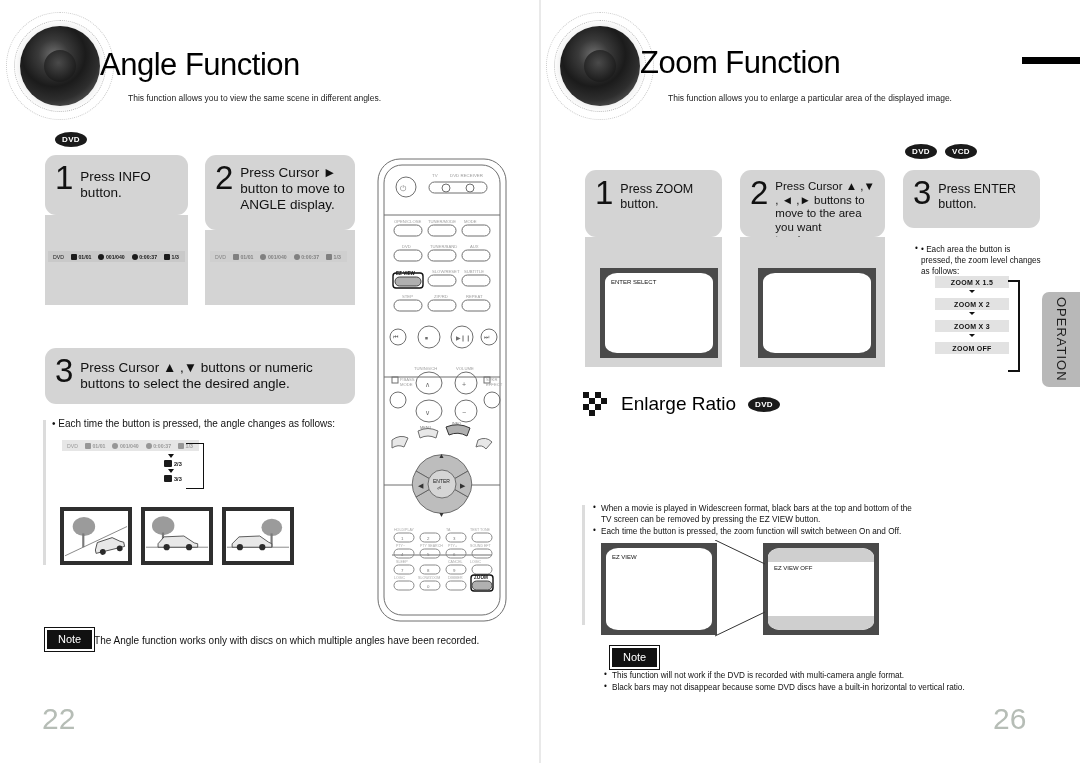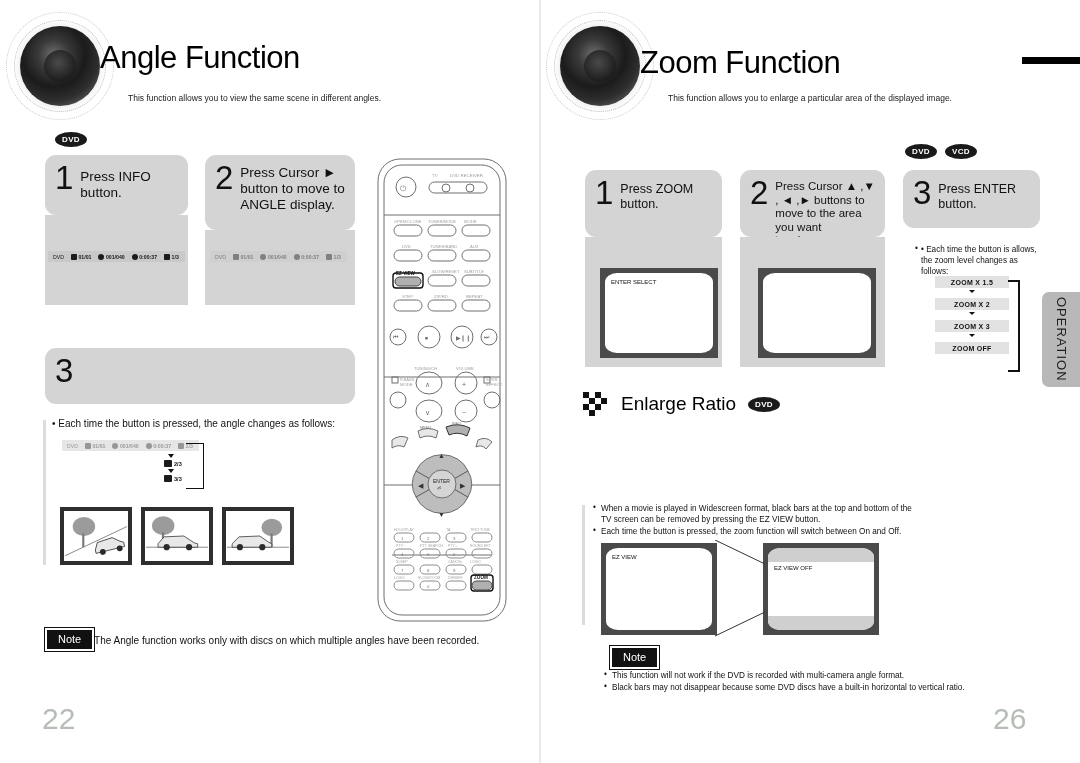--- a/index.html
+++ b/index.html
@@ -231,21 +231,21 @@
 <div class="page">
 
   <div class="spread-divider"></div>
 
   <div class="disc-logo" style="left:6px; top:12px;">
     <div class="ring-outer"></div>
     <div class="ring-mid"></div>
     <div class="hub"></div>
   </div>
 
-  <div class="chapter-title" style="left:100px; top:40px;">Angle Function</div>
+  <div class="chapter-title" style="left:100px; top:47px;">Angle Function</div>
 
   <div class="chapter-desc" style="left:103px; top:93px;">This function allows you to view the same scene in different angles.</div>
 
   <div class="badge-row" style="left:55px; top:132px;">
     <span class="badge small">DVD</span>
   </div>
 
   <div class="step-box" style="left:45px; top:155px; width:143px; height:60px;">
     <span class="step-num">1</span>
     <span class="step-text">Press INFO button.</span>
@@ -293,20 +293,21 @@
         <b>0:00:37</b>
       </span>
     <span class="item bold">
         <i class="glyph"></i>
         <b>1/3</b>
       </span>
   </div>
 
   <div class="step-box" style="left:45px; top:348px; width:310px; height:56px;">
     <span class="step-num">3</span>
+    <span class="step-text" style="padding-top:4px;">Press Cursor ▲ ,▼  buttons or numeric buttons to select the desired angle.</span>
   </div>
 
   <div class="v-rule" style="left:43px; top:420px; height:145px;"></div>
 
   <div class="note-line" style="left:52px; top:418px;">• Each time the button is pressed, the angle changes as follows:</div>
 
   <div class="osd dim" style="left:62px; top:440px; width:137px;">
     <span class="item">DVD</span>
     <span class="item">
         <i class="glyph"></i>
@@ -592,21 +593,21 @@
     </div>
   </div>
   <div class="tv" style="left:758px; top:268px; width:118px; height:90px;">
     <div class="crt">
       <span class="osd-label"></span>
     </div>
   </div>
 
   <div class="bullets" style="left:915px; top:244px; width:128px;">
     <ul>
-        <li style="padding-left:6px;">• Each time the button is allows, the zoom level changes as follows:</li>
+        <li style="padding-left:6px;">• Each area the button is pressed, the zoom level changes as follows:</li>
       </ul>
   </div>
 
   <div class="zoom-chain" style="left:935px; top:276px;">
     <div class="cell">ZOOM X 1.5</div>
     <div class="dia"></div>
     <div class="cell">ZOOM X 2</div>
     <div class="dia"></div>
     <div class="cell">ZOOM X 3</div>
     <div class="dia"></div>

